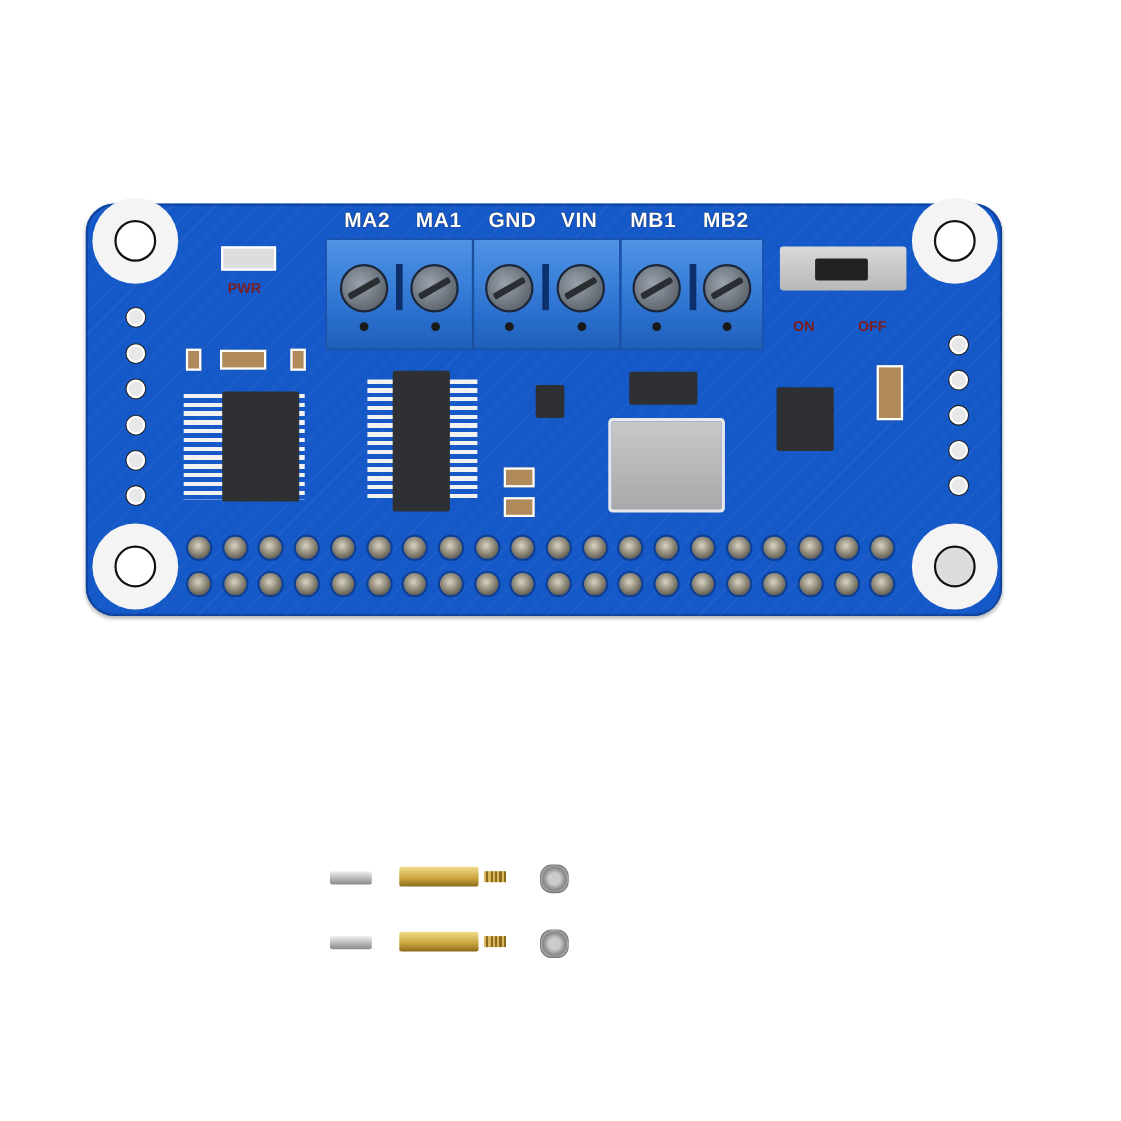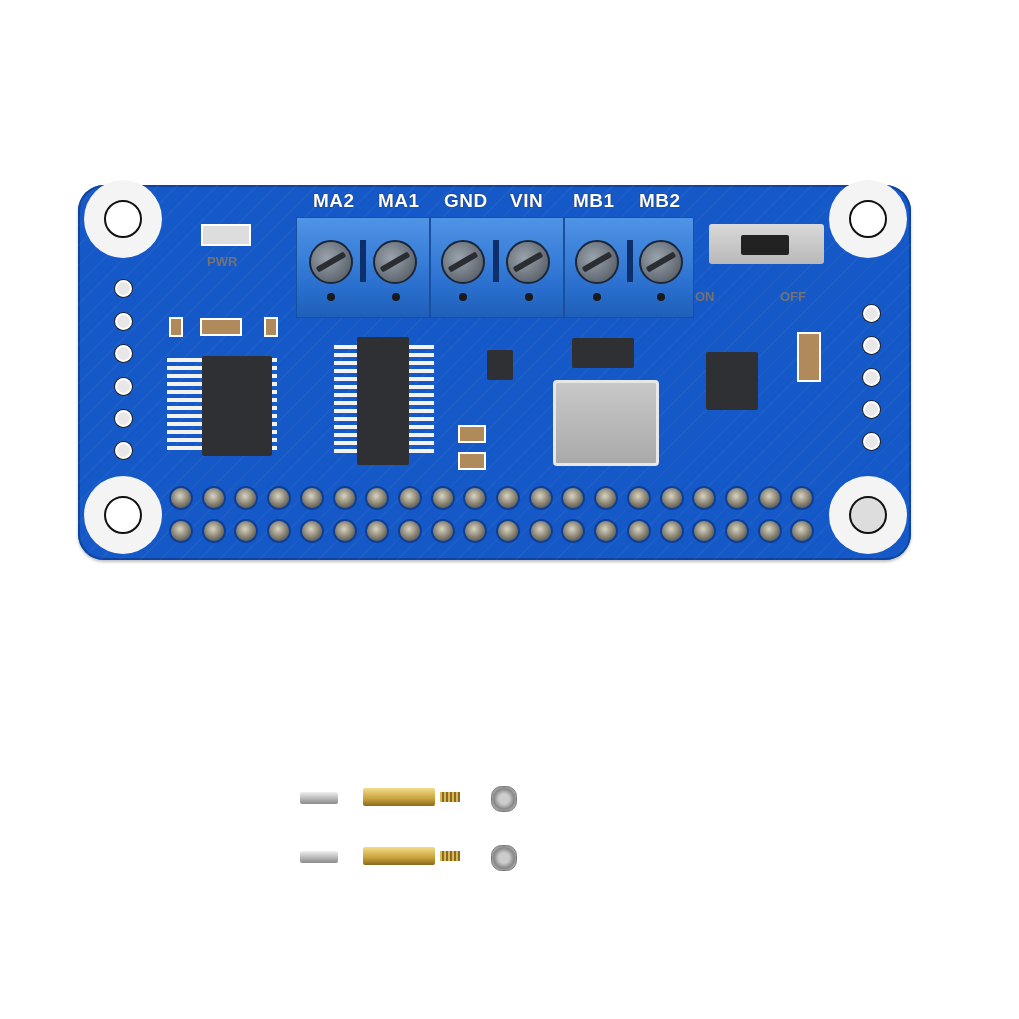--- a/index.html
+++ b/index.html
@@ -5,21 +5,21 @@
   html,body{margin:0;padding:0;background:#ffffff;}
   body{width:1019px;height:1019px;position:relative;overflow:hidden;font-family:"Liberation Sans",sans-serif;}
   .board{position:absolute;left:78px;top:185px;width:833px;height:375px;background:#1558c7;border-radius:26px;
     box-shadow:inset 0 0 0 2px #0e44a0, 0 2px 3px rgba(0,0,0,0.25);}
   .board::before{content:"";position:absolute;inset:0;border-radius:26px;
     background:
       repeating-linear-gradient(135deg, rgba(255,255,255,0.03) 0 2px, transparent 2px 14px);}
   .mount{position:absolute;width:78px;height:78px;border-radius:50%;background:#f4f4f4;}
   .mount .hole{position:absolute;left:20px;top:20px;width:38px;height:38px;border-radius:50%;background:#fff;border:2px solid #111;box-sizing:border-box;}
   .label{position:absolute;color:#fff;font-weight:bold;font-size:19px;letter-spacing:0.5px;text-shadow:0 0 1px #000;}
-  .small-label{position:absolute;color:#737373;font-weight:bold;font-size:13px;}
+  .small-label{position:absolute;color:#7f1d1d;font-weight:bold;font-size:13px;}
   .terminal{position:absolute;top:217px;height:101px;background:linear-gradient(#4f94e6,#2a6fce 70%,#1f5fb8);border:1px solid #1a4f9c;box-sizing:border-box;}
   .screw{position:absolute;top:22px;width:44px;height:44px;border-radius:50%;background:radial-gradient(circle at 40% 40%,#9aa3ad,#4a5058);border:2px solid #1b2738;box-sizing:border-box;}
   .screw::after{content:"";position:absolute;left:4px;right:4px;top:17px;height:6px;background:#2a2e33;transform:rotate(-30deg);border-radius:2px;}
   .divider{position:absolute;top:22px;width:6px;height:42px;background:#0d2f6b;}
   .wirehole{position:absolute;top:75px;width:8px;height:8px;border-radius:50%;background:#1a1a1a;}
   .pad{position:absolute;width:13px;height:13px;border-radius:50%;background:#e8e8e8;border:2px solid #fff;box-shadow:0 0 0 1px #222;}
   .pin{position:absolute;width:20px;height:20px;border-radius:50%;background:radial-gradient(circle at 45% 40%,#d8d2c0,#7a7466 60%,#3a3834);box-shadow:0 0 0 2px #0e3f93;}
   .ic{position:absolute;background:#2e3033;border-radius:2px;}
   .leads{position:absolute;background:repeating-linear-gradient(#f2f2f2 0 4px, transparent 4px 8px);}
   .smd{position:absolute;background:#b08a5a;border:2px solid #fff;box-sizing:border-box;}
@@ -79,21 +79,21 @@
   <div class="wirehole" style="left:28px"></div>
     <div class="wirehole" style="left:92px"></div>
 </div>
 
 <div class="smd" style="left:201px;top:224px;width:50px;height:22px;background:#ddd"></div>
 <span class="small-label" style="left:207px;top:254px">PWR</span>
 
 <div class="switch">
     <div class="knob"></div>
   </div>
-<span class="small-label" style="left:695px;top:289px">ON</span>
+<span class="small-label" style="left:721px;top:289px">ON</span>
 <span class="small-label" style="left:780px;top:289px">OFF</span>
 
 <div class="pad" style="left:115px;top:280px"></div>
 <div class="pad" style="left:115px;top:313px"></div>
 <div class="pad" style="left:115px;top:345px"></div>
 <div class="pad" style="left:115px;top:378px"></div>
 <div class="pad" style="left:115px;top:410px"></div>
 <div class="pad" style="left:115px;top:442px"></div>
 
 <div class="pad" style="left:863px;top:305px"></div>

